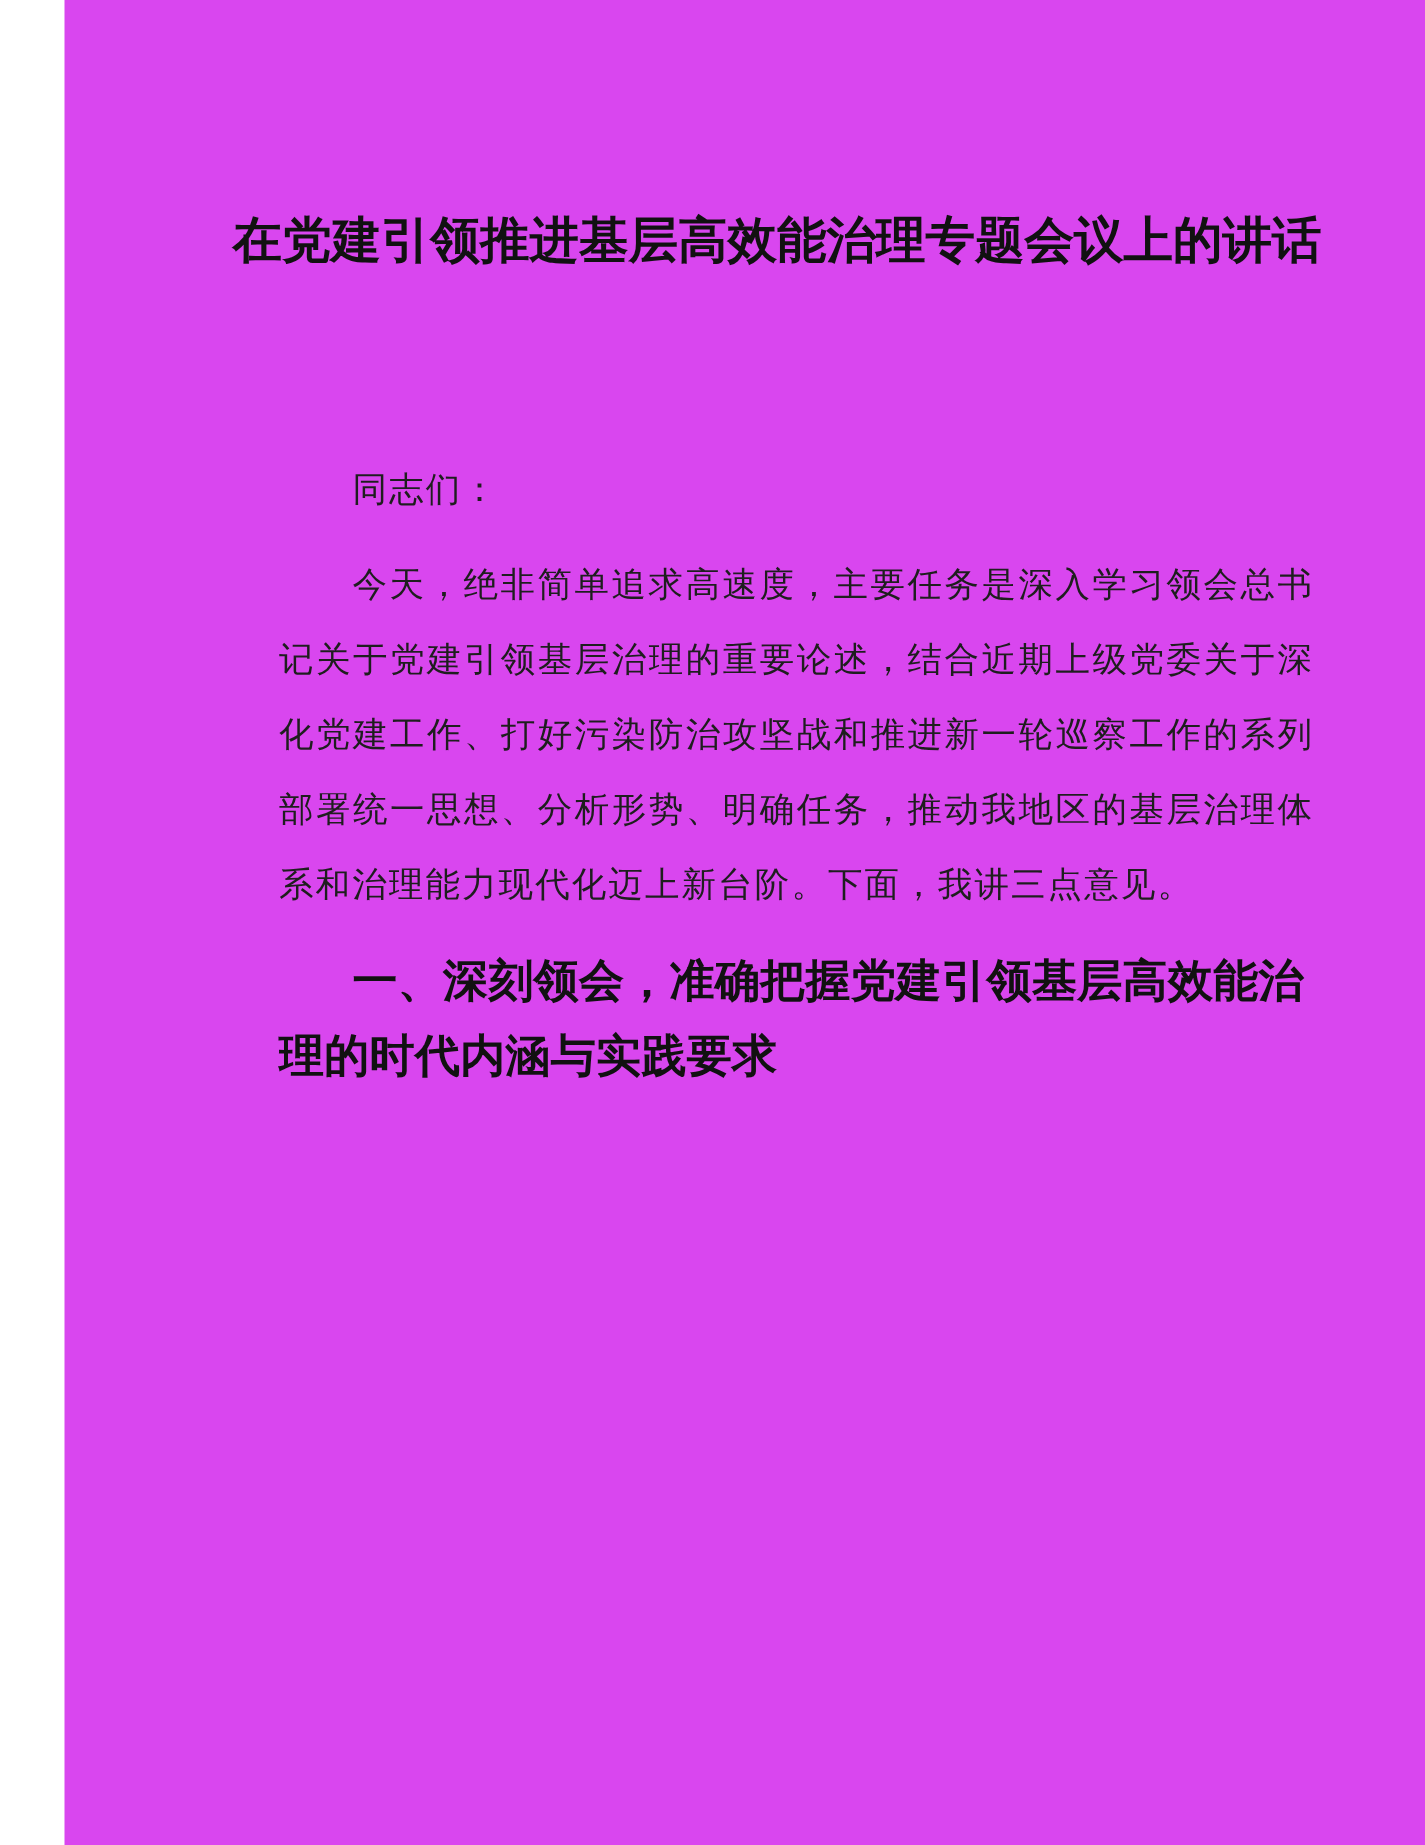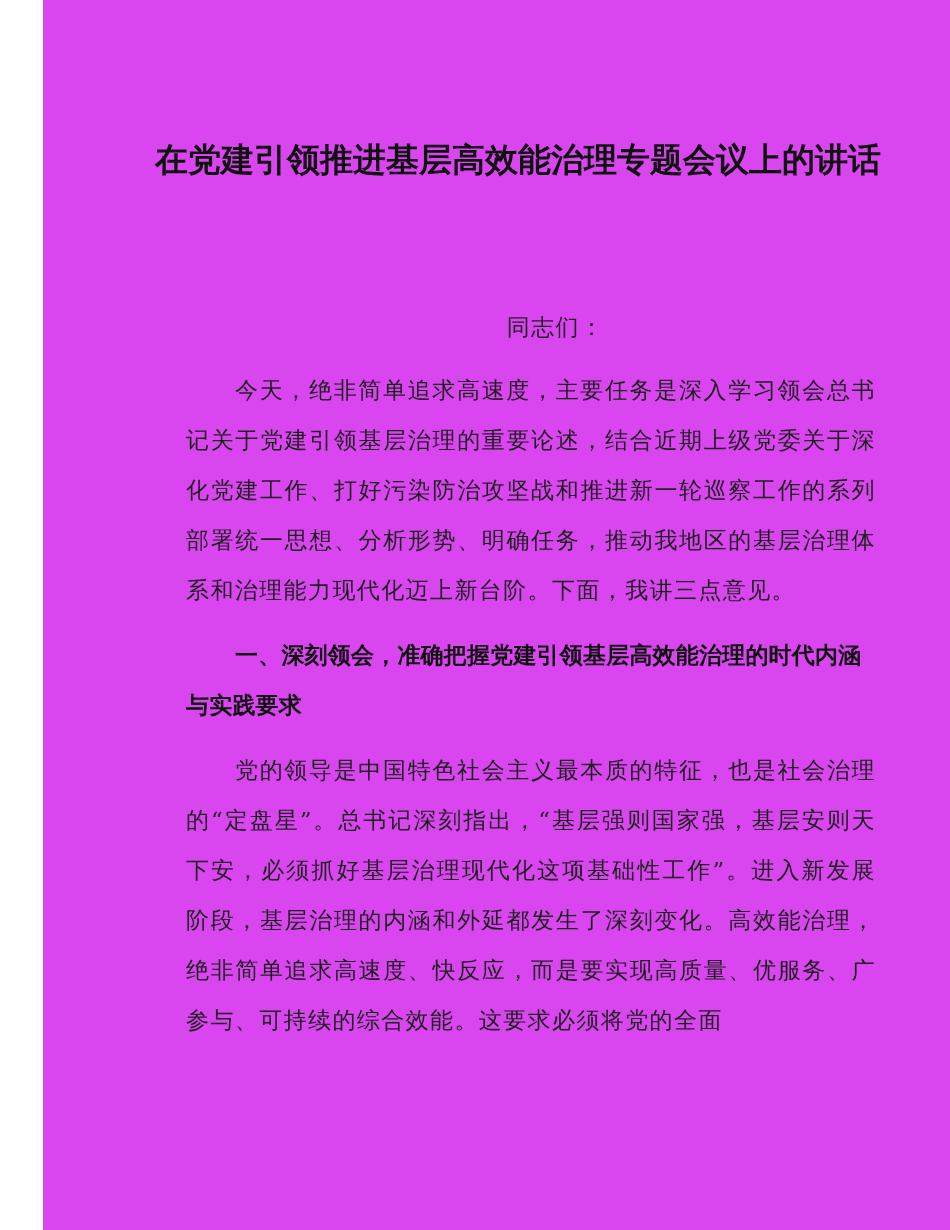--- a/index.html
+++ b/index.html
@@ -48,37 +48,35 @@
       font-family: "DejaVu Serif", "Liberation Serif", serif;
     }
     .para {
       margin: 0;
       text-indent: 49px;
       text-align: justify;
     }
     .salutation {
       margin: 0 0 13px 0;
       text-indent: 49px;
-      text-align: center;
     }
     .heading {
       margin: 15px 0 15px 0;
       text-indent: 49px;
       font-family: "DejaVu Sans", "Liberation Sans", sans-serif;
       font-weight: bold;
-      font-size: 23px;
+      font-size: 30px;
       letter-spacing: 0.2px;
       color: #111111;
     }
   </style>
 </head>
 <body>
 
 <div class="page">
   <h1 class="title">在党建引领推进基层高效能治理专题会议上的讲话</h1>
 
   <div class="body">
     <p class="salutation">同志们：</p>
     <p class="para">今天，绝非简单追求高速度，主要任务是深入学习领会总书记关于党建引领基层治理的重要论述，结合近期上级党委关于深化党建工作、打好污染防治攻坚战和推进新一轮巡察工作的系列部署统一思想、分析形势、明确任务，推动我地区的基层治理体系和治理能力现代化迈上新台阶。下面，我讲三点意见。</p>
     <p class="heading">一、深刻领会，准确把握党建引领基层高效能治理的时代内涵与实践要求</p>
-    <p class="para">党的领导是中国特色社会主义最本质的特征，也是社会治理的“定盘星”。总书记深刻指出，“基层强则国家强，基层安则天下安，必须抓好基层治理现代化这项基础性工作”。进入新发展阶段，基层治理的内涵和外延都发生了深刻变化。高效能治理，绝非简单追求高速度、快反应，而是要实现高质量、优服务、广参与、可持续的综合效能。这要求必须将党的全面</p>
   </div>
 </div>
 
 </body></html>

